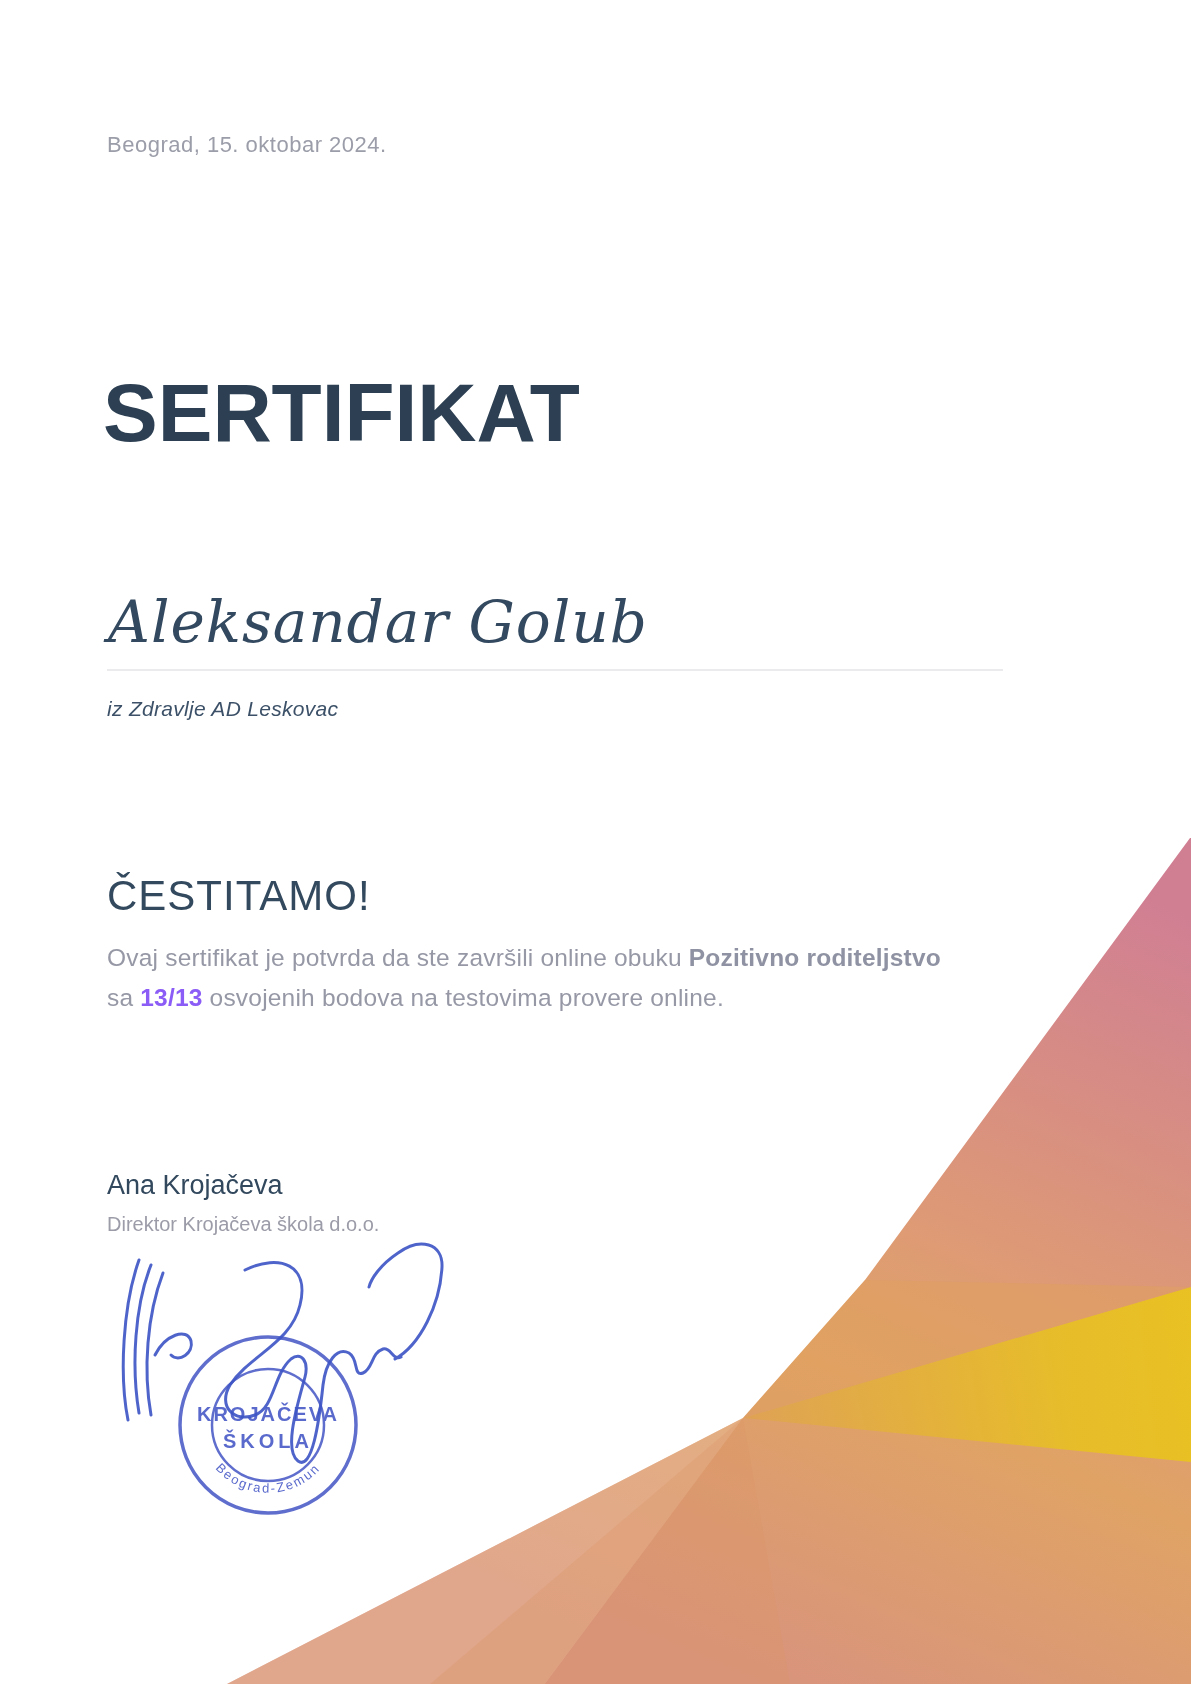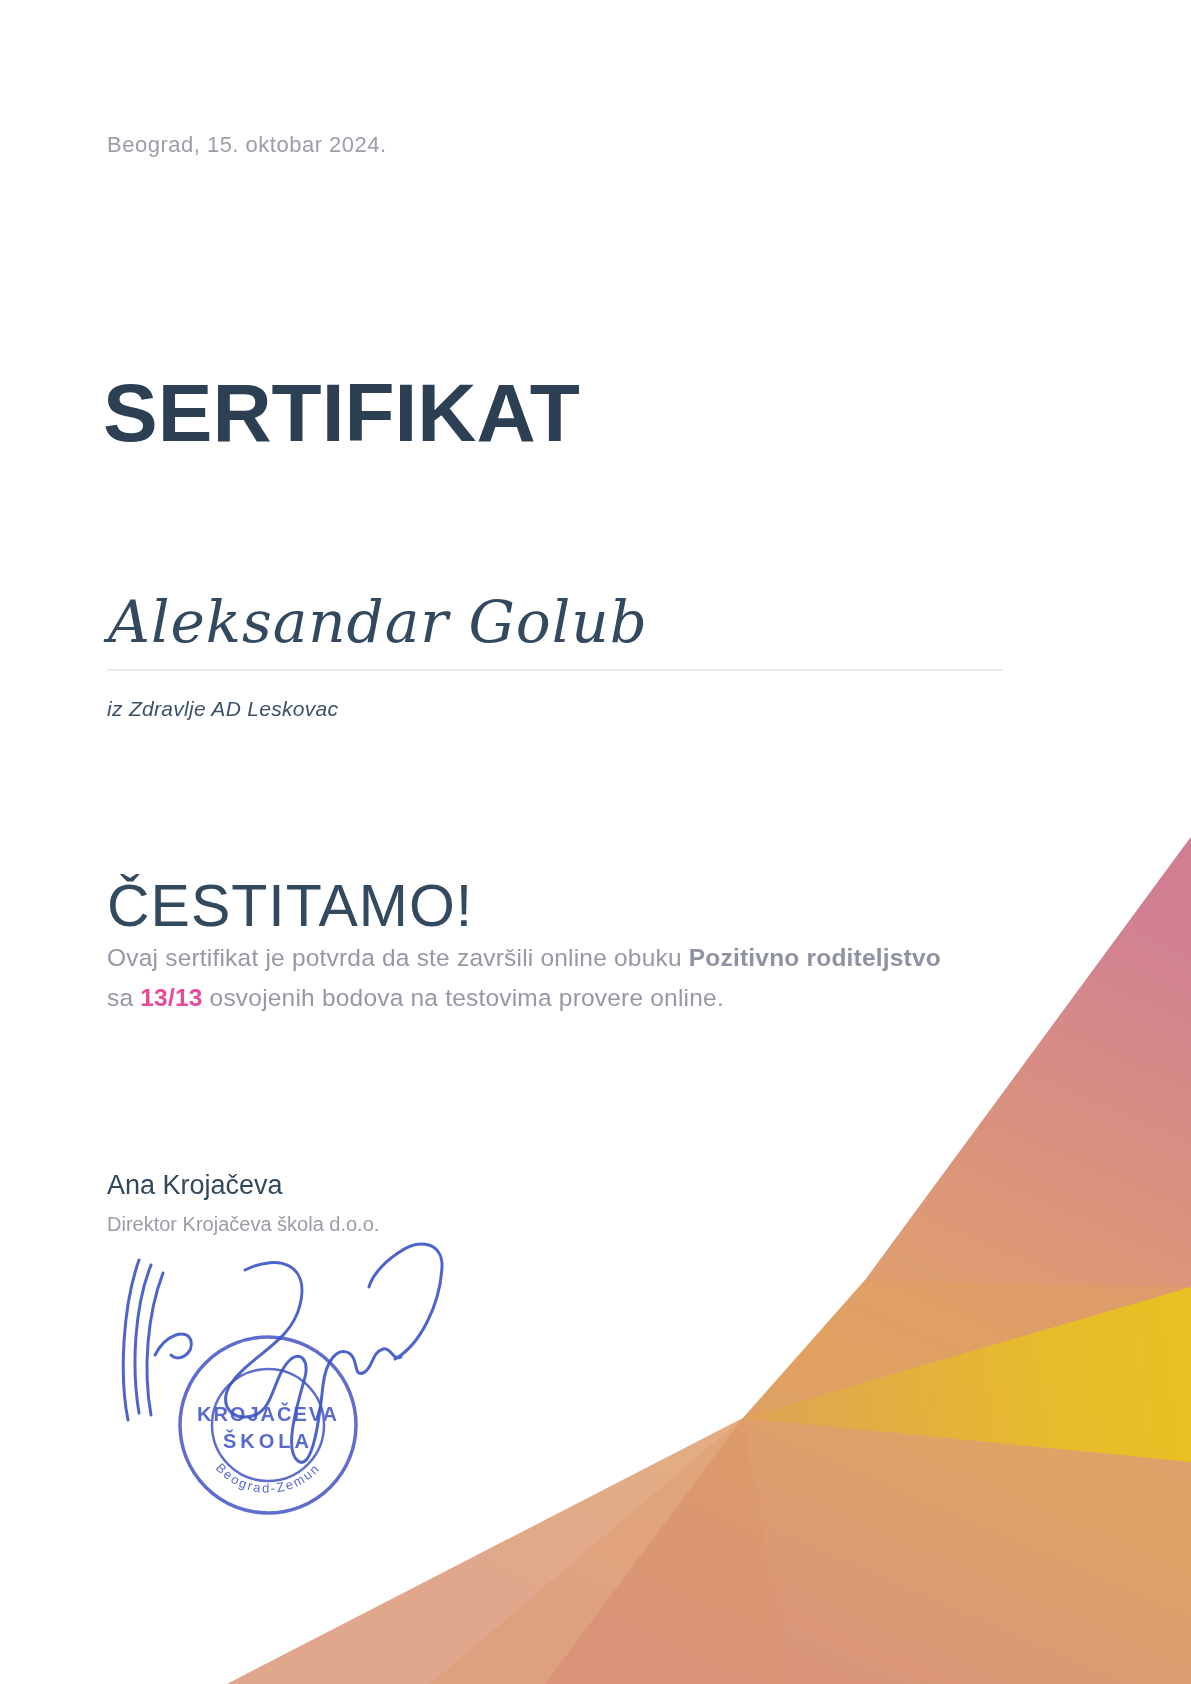--- a/index.html
+++ b/index.html
@@ -45,27 +45,27 @@
     font-family:"DejaVu Serif",serif;font-style:italic;font-weight:500;
     font-size:58px;color:#33495F;letter-spacing:1px;white-space:nowrap;
   }
   .name-underline{left:107px;top:669px;width:896px;height:2px;background:#EBEBEE;}
   .recipient-organization{
     left:107px;top:697px;
     font-size:21px;font-style:italic;font-weight:500;color:#3C5168;letter-spacing:.3px;
   }
 
   
-  .congrats-heading{left:107px;top:872px;font-size:59px;font-weight:400;color:#33495E;letter-spacing:1px;}
+  .congrats-heading{left:107px;top:872px;font-size:42px;font-weight:400;color:#33495E;letter-spacing:1px;}
   .congrats-text{
     left:107px;top:938px;width:872px;
     font-size:24.5px;line-height:40px;color:#9698A6;letter-spacing:.2px;
   }
   .congrats-text b{font-weight:700;color:#8F92A2;}
-  .score{font-weight:700;color:#ec4899;padding:0 7px;}
+  .score{font-weight:700;color:#8b5cf6;padding:0 7px;}
 
   
   .signatory-name{left:107px;top:1170px;font-size:27px;font-weight:500;color:#32485D;}
   .signatory-title{left:107px;top:1213px;font-size:20px;color:#9B9CA8;}
 
   .sig-stamp{left:95px;top:1235px;}
   .decoration{left:0;top:0;pointer-events:none;}
 </style>
 </head>
 <body>

